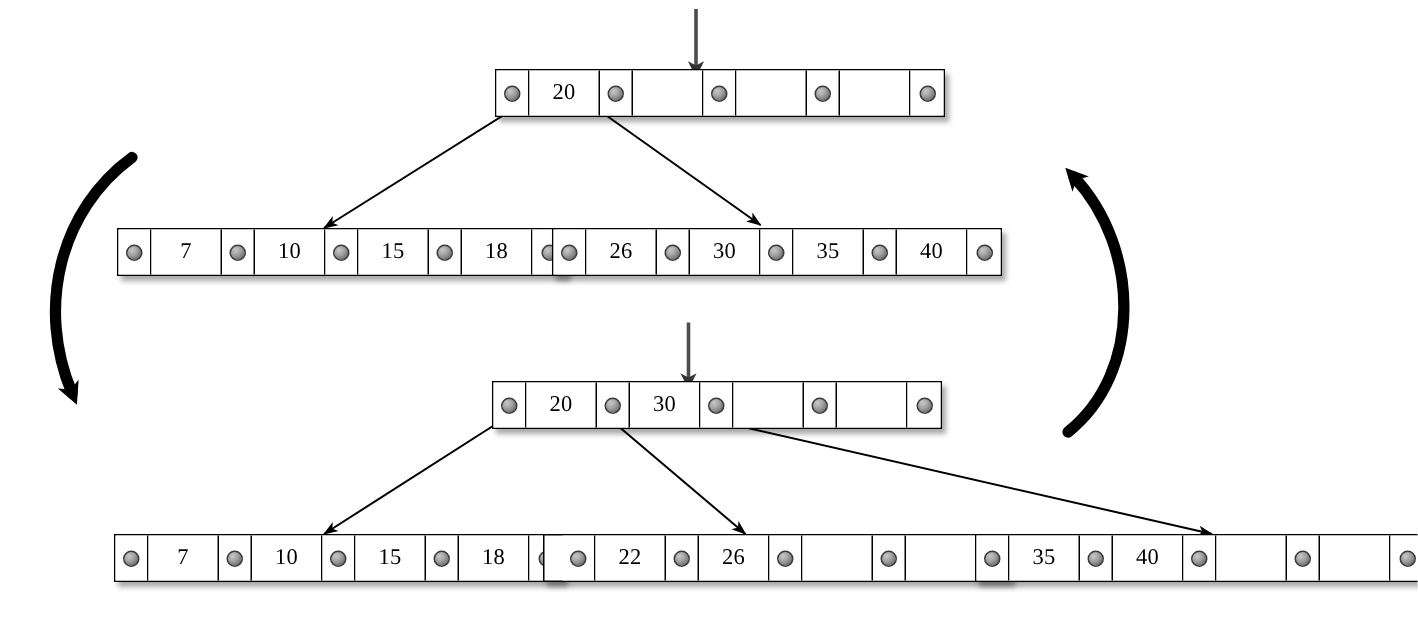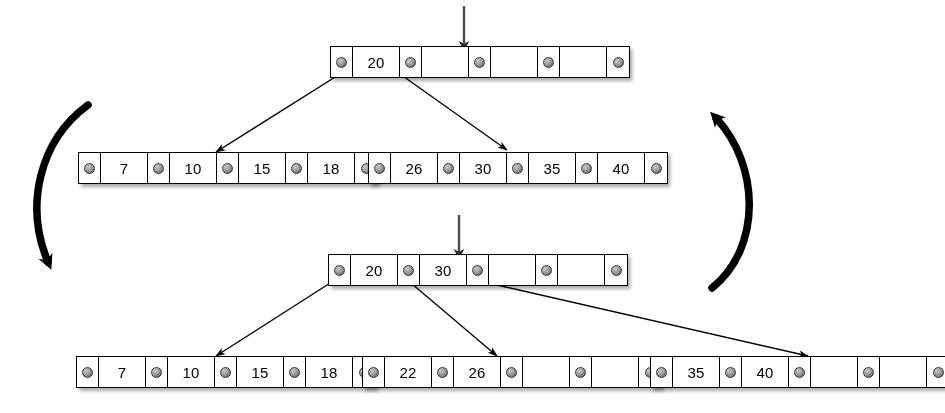--- a/index.html
+++ b/index.html
@@ -29,20 +29,21 @@
   }
   .node {
     position: absolute;
     display: flex;
     align-items: stretch;
     background: #ffffff;
     border: 1.6px solid #000000;
     box-sizing: border-box;
     box-shadow: 2.5px 3px 3.5px rgba(0,0,0,0.34);
     height: 32px;
+    font-family: Liberation Serif, serif;
   }
   .cell {
     box-sizing: border-box;
     border-right: 1.6px solid #000000;
     display: flex;
     align-items: center;
     justify-content: center;
     height: 100%;
     background: #ffffff;
   }
@@ -211,21 +212,21 @@
     <div class="cell key">15</div>
     <div class="cell ptr">
       <span class="dot"></span>
     </div>
     <div class="cell key">18</div>
     <div class="cell ptr">
       <span class="dot"></span>
     </div>
   </div>
 
-  <div class="node" style="left:362px; top:356px;">
+  <div class="node" style="left:362px; top:356px;padding-left:12px;">
     <div class="cell ptr">
       <span class="dot"></span>
     </div>
     <div class="cell key">22</div>
     <div class="cell ptr">
       <span class="dot"></span>
     </div>
     <div class="cell key">26</div>
     <div class="cell ptr">
       <span class="dot"></span>

